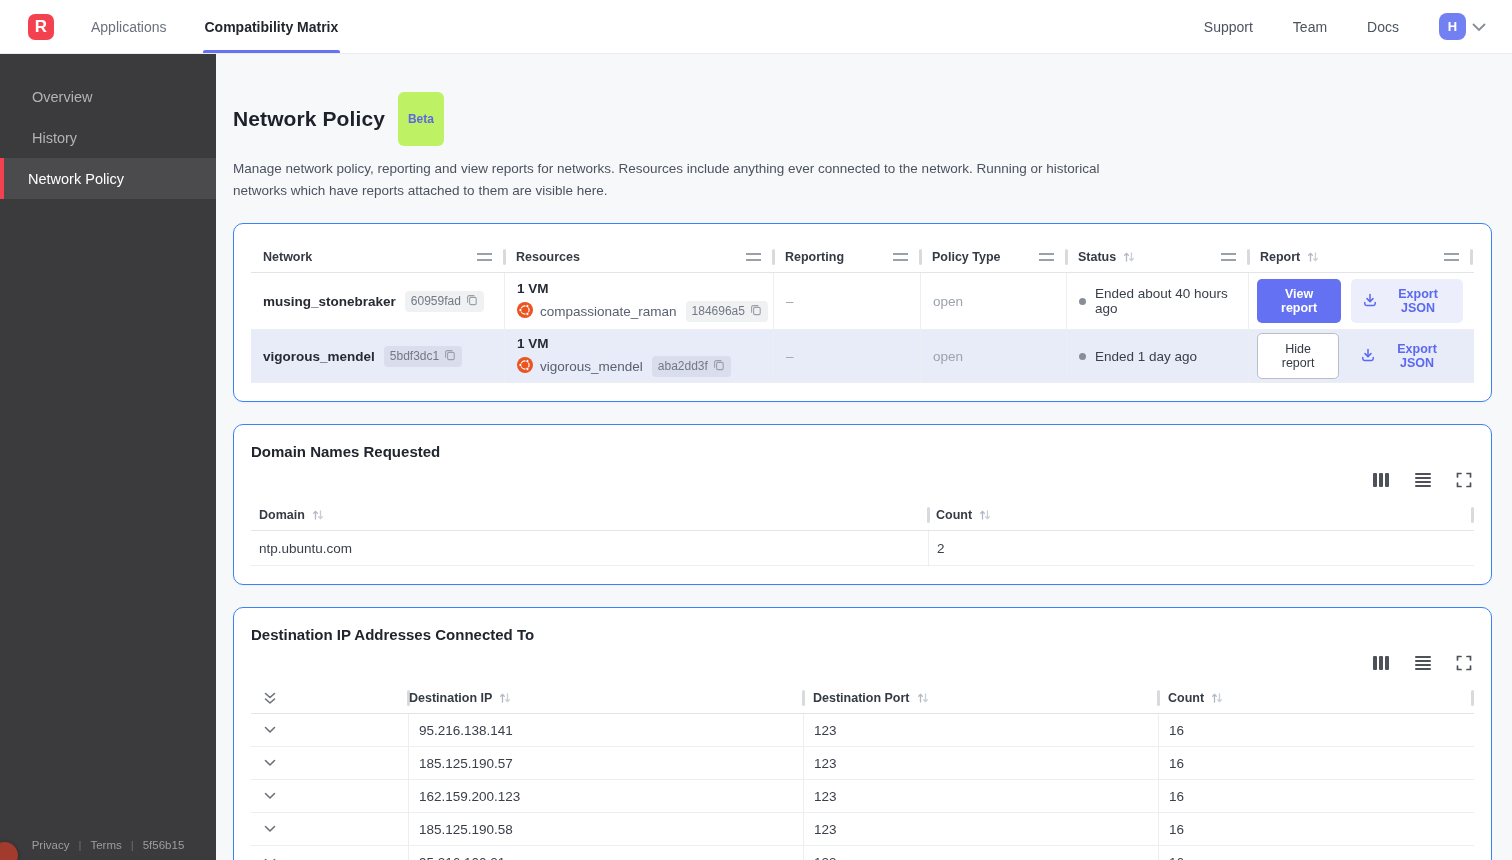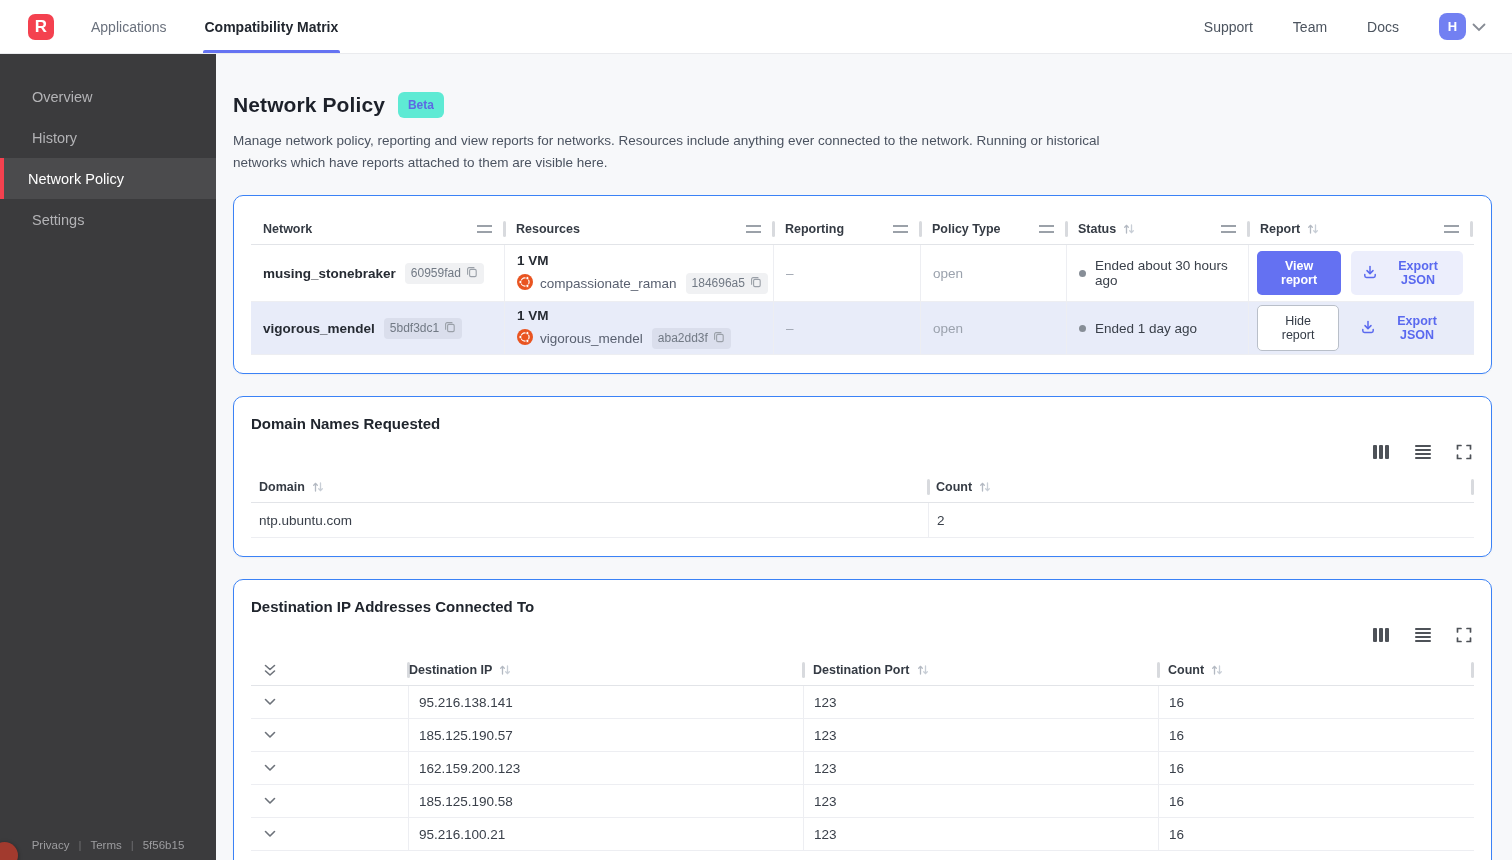--- a/index.html
+++ b/index.html
@@ -30,21 +30,21 @@
   .side-footer{position:absolute;bottom:9px;left:0;width:100%;display:flex;justify-content:center;align-items:center;gap:9px;
     font-size:11.5px;color:#9d9da0;}
   .side-footer a{color:#9d9da0;text-decoration:none;cursor:pointer;}
   .side-footer .sep{color:#6e6e71;}
   .chat-bubble{position:fixed;left:-9px;bottom:-9px;width:27px;height:27px;border-radius:50%;
     background:#a23a2e;box-shadow:0 1px 4px rgba(0,0,0,.4);z-index:30;cursor:pointer;}
   
   .main{margin-left:216px;padding:92px 20px 0 17px;}
   .page-head{display:flex;align-items:center;gap:13px;}
   .page-head h1{font-size:21px;font-weight:700;color:#1d212a;letter-spacing:.1px;}
-  .beta{background:#5eead4;color:#5d68e3;font-size:12px;font-weight:600;padding:6px 10px;border-radius:6px;}
+  .beta{background:#bef264;color:#5d68e3;font-size:12px;font-weight:600;padding:20px 10px;border-radius:6px;}
   .desc{margin-top:12px;font-size:13.5px;line-height:1.6;color:#4b5360;max-width:872px;}
   .card{background:#fff;border:1px solid #3b82f6;border-radius:10px;box-shadow:0 1px 2px rgba(16,24,40,.04);
     margin-top:22px;padding:18px 17px;}
   .card h2{font-size:15px;font-weight:700;color:#21262e;}
   .card-tools{display:flex;justify-content:flex-end;align-items:center;gap:24px;margin:12px 2px 12px 0;}
   .tool-btn{background:none;border:none;cursor:pointer;display:flex;align-items:center;padding:0;}
   
   .grid-row{display:grid;align-items:center;}
   .nt .grid-row{grid-template-columns:253px 269px 147px 146px 182px 223px;}
   .dt .grid-row{grid-template-columns:677px 544px;}
@@ -113,21 +113,20 @@
       </span>
     </div>
   </div>
 </header>
 
 <aside class="sidebar">
   <nav class="side-nav">
     <div class="side-item">Overview</div>
     <div class="side-item">History</div>
     <div class="side-item active">Network Policy</div>
-    <div class="side-item">Settings</div>
   </nav>
   <div class="side-footer">
     <a>Privacy</a>
     <span class="sep">|</span>
     <a>Terms</a>
     <span class="sep">|</span>
     <span>5f56b15</span>
   </div>
 </aside>
 <div class="chat-bubble"></div>
@@ -220,21 +219,21 @@
                   <rect x="3.6" y="3.4" width="6.6" height="7.2" rx="1.3"></rect>
                   <path d="M8.4 1.6 H3.1 A1.5 1.5 0 0 0 1.6 3.1 V8.8"></path>
                 </svg></span>
           </span>
         </div>
       </div>
       <div class="cell muted">–</div>
       <div class="cell muted">open</div>
       <div class="cell status-cell">
         <span class="dot"></span>
-        <span>Ended about 30 hours ago</span>
+        <span>Ended about 40 hours ago</span>
       </div>
       <div class="cell report-cell">
         <button class="btn primary">View report</button>
         <button class="chip">
           <span><svg width="14" height="14" viewBox="0 0 14 14" fill="none" stroke="currentColor" stroke-width="1.5" stroke-linecap="round" stroke-linejoin="round">
                 <path d="M7 1.5 V8.3"></path>
                 <path d="M4 5.6 L7 8.6 L10 5.6"></path>
                 <path d="M1.8 9.6 V10.8 A1.7 1.7 0 0 0 3.5 12.5 H10.5 A1.7 1.7 0 0 0 12.2 10.8 V9.6"></path>
               </svg></span>
           <span>Export JSON</span>

